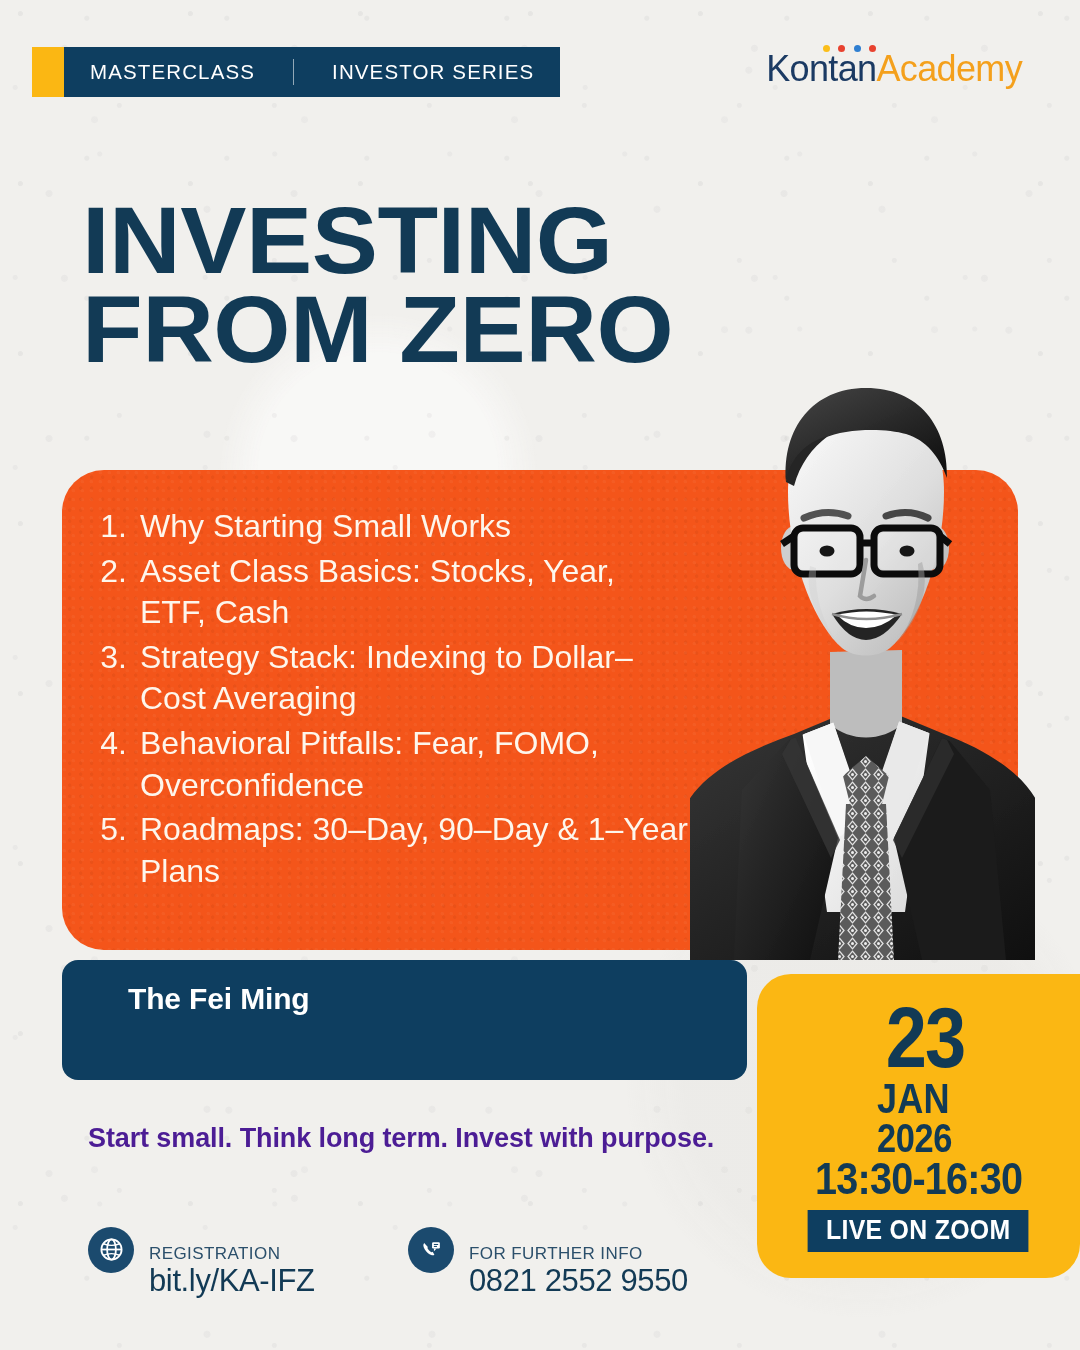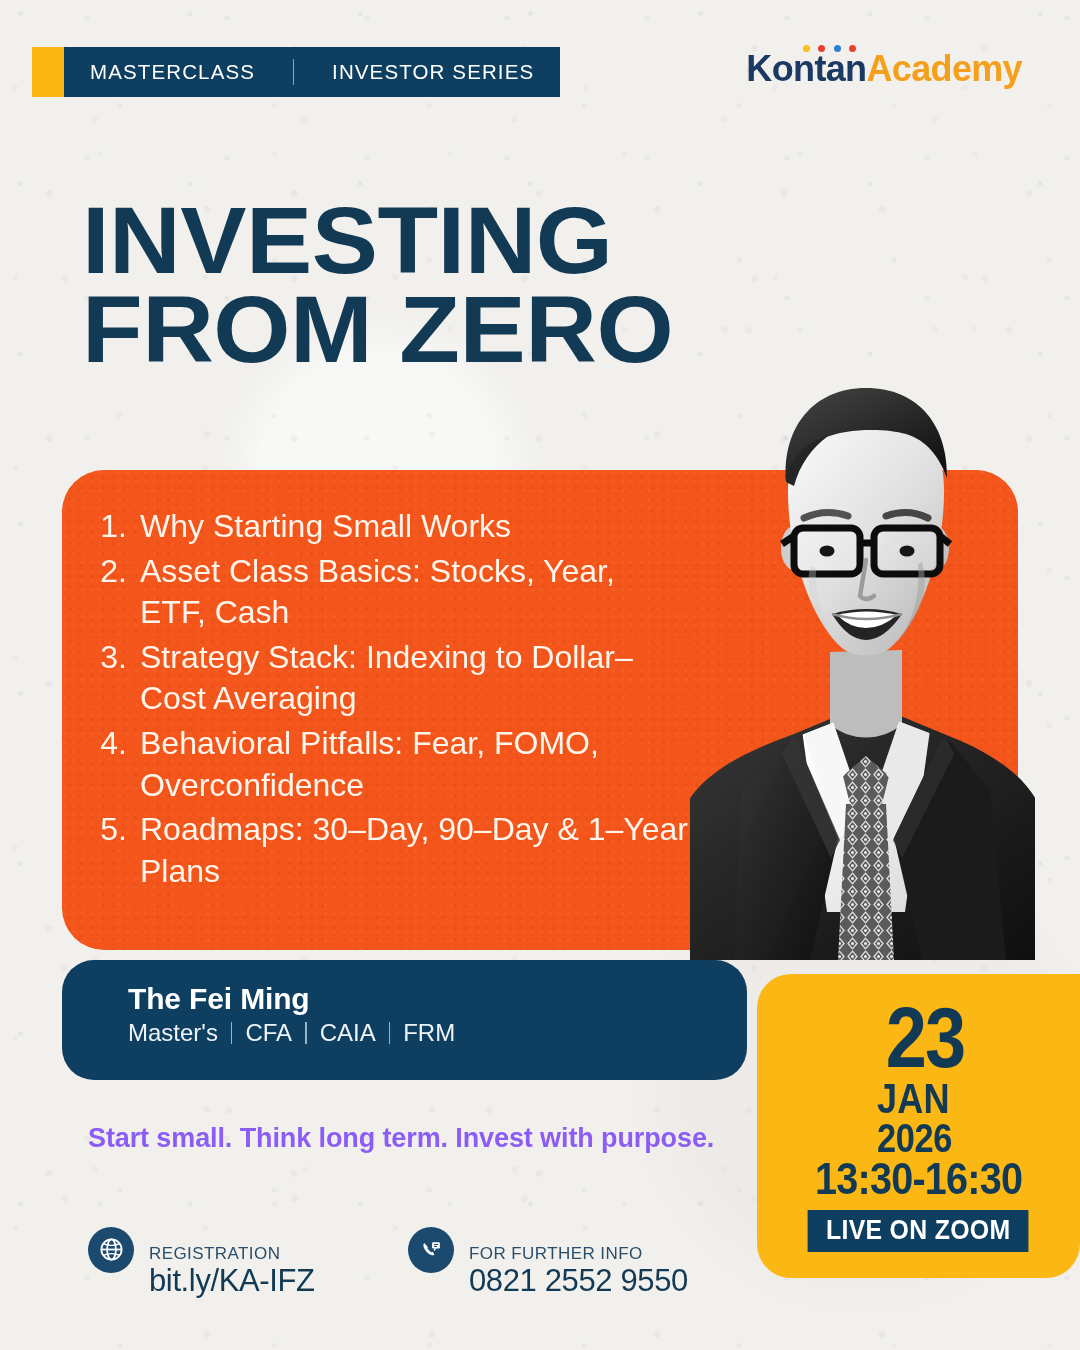--- a/index.html
+++ b/index.html
@@ -67,21 +67,21 @@
   .badge-sep {
     width:1px; height:26px;
     background:rgba(255,255,255,.55);
     margin:0 22px;
   }
 
   
   .logo {
     position:absolute; right:58px; top:48px;
     display:flex; align-items:baseline;
-    font-weight:bold;
+    font-weight:normal;
     font-size:36px;
     letter-spacing:-.018em;
     white-space:nowrap;
   }
   .logo-kontan { color:#1b3a63; position:relative; }
   .logo-academy { color:#f4a01c; }
   .logo-dot {
     position:absolute; width:7px; height:7px; border-radius:50%;
     top:-3px;
   }
@@ -147,21 +147,21 @@
     padding-right:13px;
   }
   .topic-text { flex:1; }
 
   
   #speaker-bar {
     position:absolute;
     left:62px; top:960px;
     width:685px; height:120px;
     background:#0e3e60;
-    border-radius:32px;
+    border-radius:16px;
     z-index:4;
   }
   #speaker-bar .inner { padding:22px 0 0 66px; }
   .speaker-name {
     color:#ffffff;
     font-size:30px;
     font-weight:bold;
     letter-spacing:-.005em;
     margin-bottom:3px;
   }
@@ -239,21 +239,21 @@
     letter-spacing:.012em;
     padding:5px 20px 6px;
     transform:scaleX(.92);
   }
 
   
   #tagline {
     position:absolute;
     left:88px; top:1123px;
     z-index:6;
-    color:#8b5cf6;
+    color:#4c1d95;
     font-size:27px;
     font-weight:bold;
     letter-spacing:-.004em;
     white-space:nowrap;
   }
 
   
   #footer { position:absolute; left:88px; top:1203px; z-index:6; display:flex; }
   .contact { display:flex; align-items:center; }
   .contact.reg { width:320px; }
@@ -344,29 +344,20 @@
       <li>
         <span class="topic-num">5.</span>
         <span class="topic-text">Roadmaps: 30–Day, 90–Day &amp; 1–Year Plans</span>
       </li>
     </ol>
   </div>
 
   <div id="speaker-bar">
     <div class="inner">
       <div class="speaker-name">The Fei Ming</div>
-      <div class="speaker-creds">
-        <span>Master's</span>
-        <span class="cred-sep"></span>
-        <span>CFA</span>
-        <span class="cred-sep"></span>
-        <span>CAIA</span>
-        <span class="cred-sep"></span>
-        <span>FRM</span>
-      </div>
     </div>
   </div>
 
   <div id="date-card">
     <div class="date-top">
       <span class="date-day">23</span>
       <span class="date-mo-yr">
         <span class="date-month" style="display:block;">JAN</span>
         <span class="date-year" style="display:block;">2026</span>
       </span>

